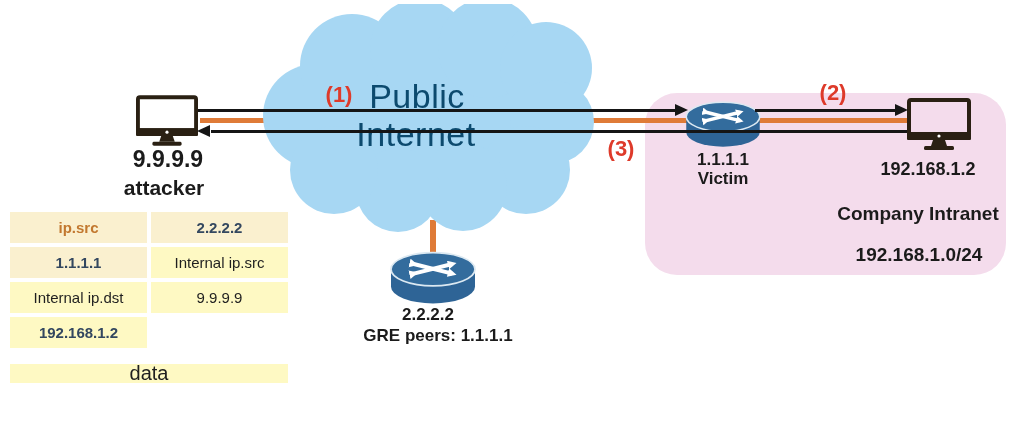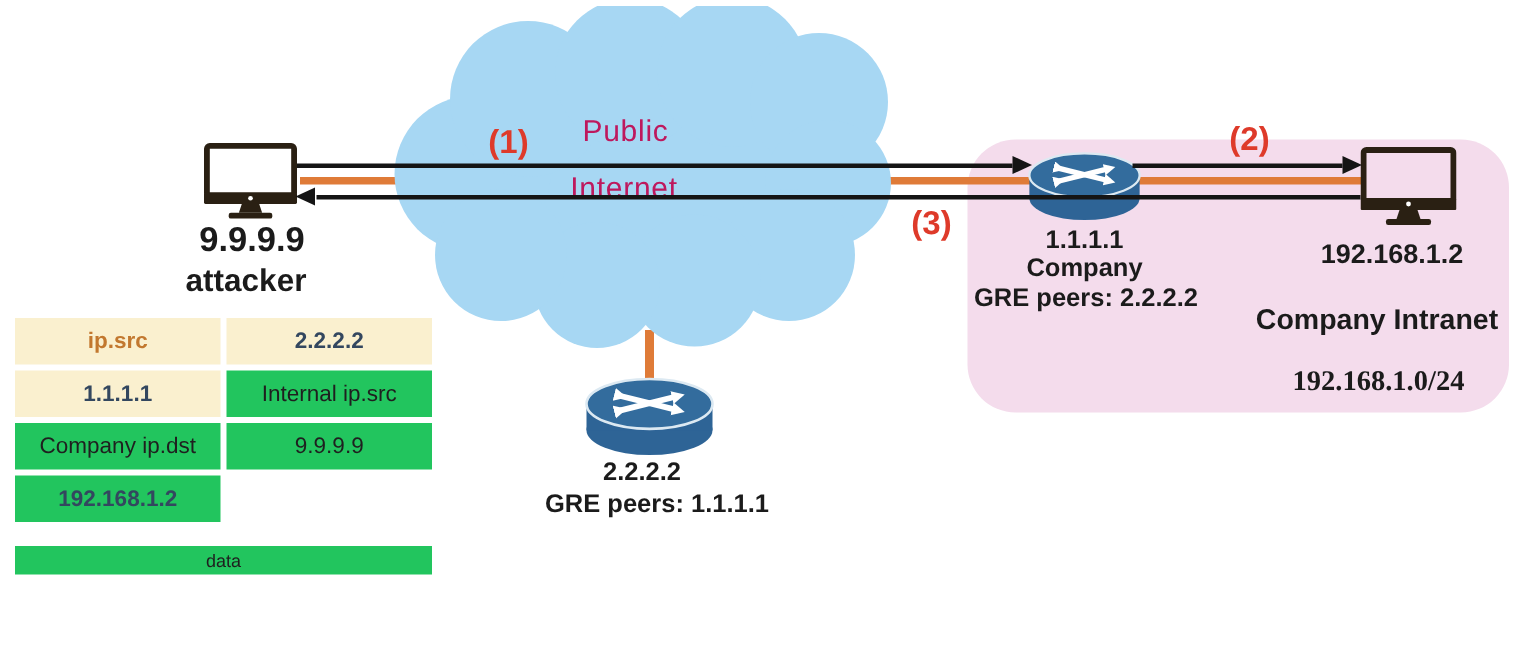--- a/index.html
+++ b/index.html
@@ -40,40 +40,40 @@
   .step{ color:#DE3A2A; font-size:22px; font-weight:700; }
   #lbl-attacker-ip{ left:168px; top:146px; font-size:23px; font-weight:600; }
   #lbl-attacker-role{ left:164px; top:176px; font-size:21px; font-weight:600; }
   #lbl-victim-ip{ left:723px; top:150px; font-size:17px; }
   #lbl-victim-role{ left:723px; top:169px; font-size:17px; }
   #lbl-victim-gre{ left:724px; top:189px; font-size:17px; }
   #lbl-inet-ip{ left:428px; top:305px; font-size:17px; }
   #lbl-inet-gre{ left:421px; top:326px; font-size:17px;margin-left:17px; }
   #lbl-host-ip{ left:928px; top:159px; font-size:18px; }
   #lbl-intranet-name{ left:918px; top:203px; font-size:19px; }
-  #lbl-intranet-subnet{ left:919px; top:244px; font-size:19px;font-family:Liberation Serif, serif; }
+  #lbl-intranet-subnet{ left:919px; top:244px; font-size:19px; }
   #lbl-step1{ left:339px; top:82px; }
   #lbl-step2{ left:833px; top:80px; }
   #lbl-step3{ left:621px; top:136px; }
   .cloud-word{ position:absolute; transform:translateX(-50%); z-index:4;
-    color:#be185d; font-size:20px; font-weight:500; letter-spacing:.5px; }
+    color:#0c4a6e; font-size:34px; font-weight:500; letter-spacing:.5px; }
   #cloud-w1{ left:417px; top:77px; }
   #cloud-w2{ left:416px; top:115px; }
   
   #packet-table{
     position:absolute; left:10px; top:212px; width:320px; z-index:7;
     display:grid; grid-template-columns:137px 137px; grid-auto-rows:31px; gap:4px;
   }
   .cell{ display:flex; align-items:center; justify-content:center;
          font-size:15px; font-weight:500; color:#1f1f1f; }
   .cell.cream{ background:#FAF0CF; }
-  .cell.green{ background:#22c55e; }
+  .cell.green{ background:#fef9c3; }
   .cell.hdr{ color:#C2782F; font-weight:700; }
   .cell.navy{ color:#33475F; font-weight:600; }
-  .cell.span2{ grid-column:1 / span 2; font-size:12px;margin-top:12px; }
+  .cell.span2{ grid-column:1 / span 2; font-size:20px;margin-top:12px; }
 </style>
 </head>
 <body>
 
 <div id="canvas">
 
   <div class="pink-box"></div>
 
   <div id="tunnel-main" class="orange-line"></div>
   <div id="tunnel-stem" class="orange-line"></div>
@@ -145,32 +145,31 @@
   <div id="path-3" class="bline"></div>
   <div id="ah-3" class="ah left"></div>
 
   <div id="lbl-step1" class="lbl step">(1)</div>
   <div id="lbl-step2" class="lbl step">(2)</div>
   <div id="lbl-step3" class="lbl step">(3)</div>
 
   <div id="lbl-attacker-ip" class="lbl">9.9.9.9</div>
   <div id="lbl-attacker-role" class="lbl">attacker</div>
   <div id="lbl-victim-ip" class="lbl">1.1.1.1</div>
-  <div id="lbl-victim-role" class="lbl">Company</div>
-  <div id="lbl-victim-gre" class="lbl">GRE peers: 2.2.2.2</div>
+  <div id="lbl-victim-role" class="lbl">Victim</div>
   <div id="lbl-inet-ip" class="lbl">2.2.2.2</div>
   <div id="lbl-inet-gre" class="lbl">GRE peers: 1.1.1.1</div>
   <div id="lbl-host-ip" class="lbl">192.168.1.2</div>
   <div id="lbl-intranet-name" class="lbl">Company Intranet</div>
   <div id="lbl-intranet-subnet" class="lbl">192.168.1.0/24</div>
 
   <div id="packet-table">
     <div class="cell cream hdr">ip.src</div>
     <div class="cell cream navy">2.2.2.2</div>
     <div class="cell cream navy">1.1.1.1</div>
     <div class="cell green">Internal ip.src</div>
-    <div class="cell green">Company ip.dst</div>
+    <div class="cell green">Internal ip.dst</div>
     <div class="cell green">9.9.9.9</div>
     <div class="cell green navy">192.168.1.2</div>
     <div class="cell green span2">data</div>
   </div>
 
 </div>
 
 </body></html>

